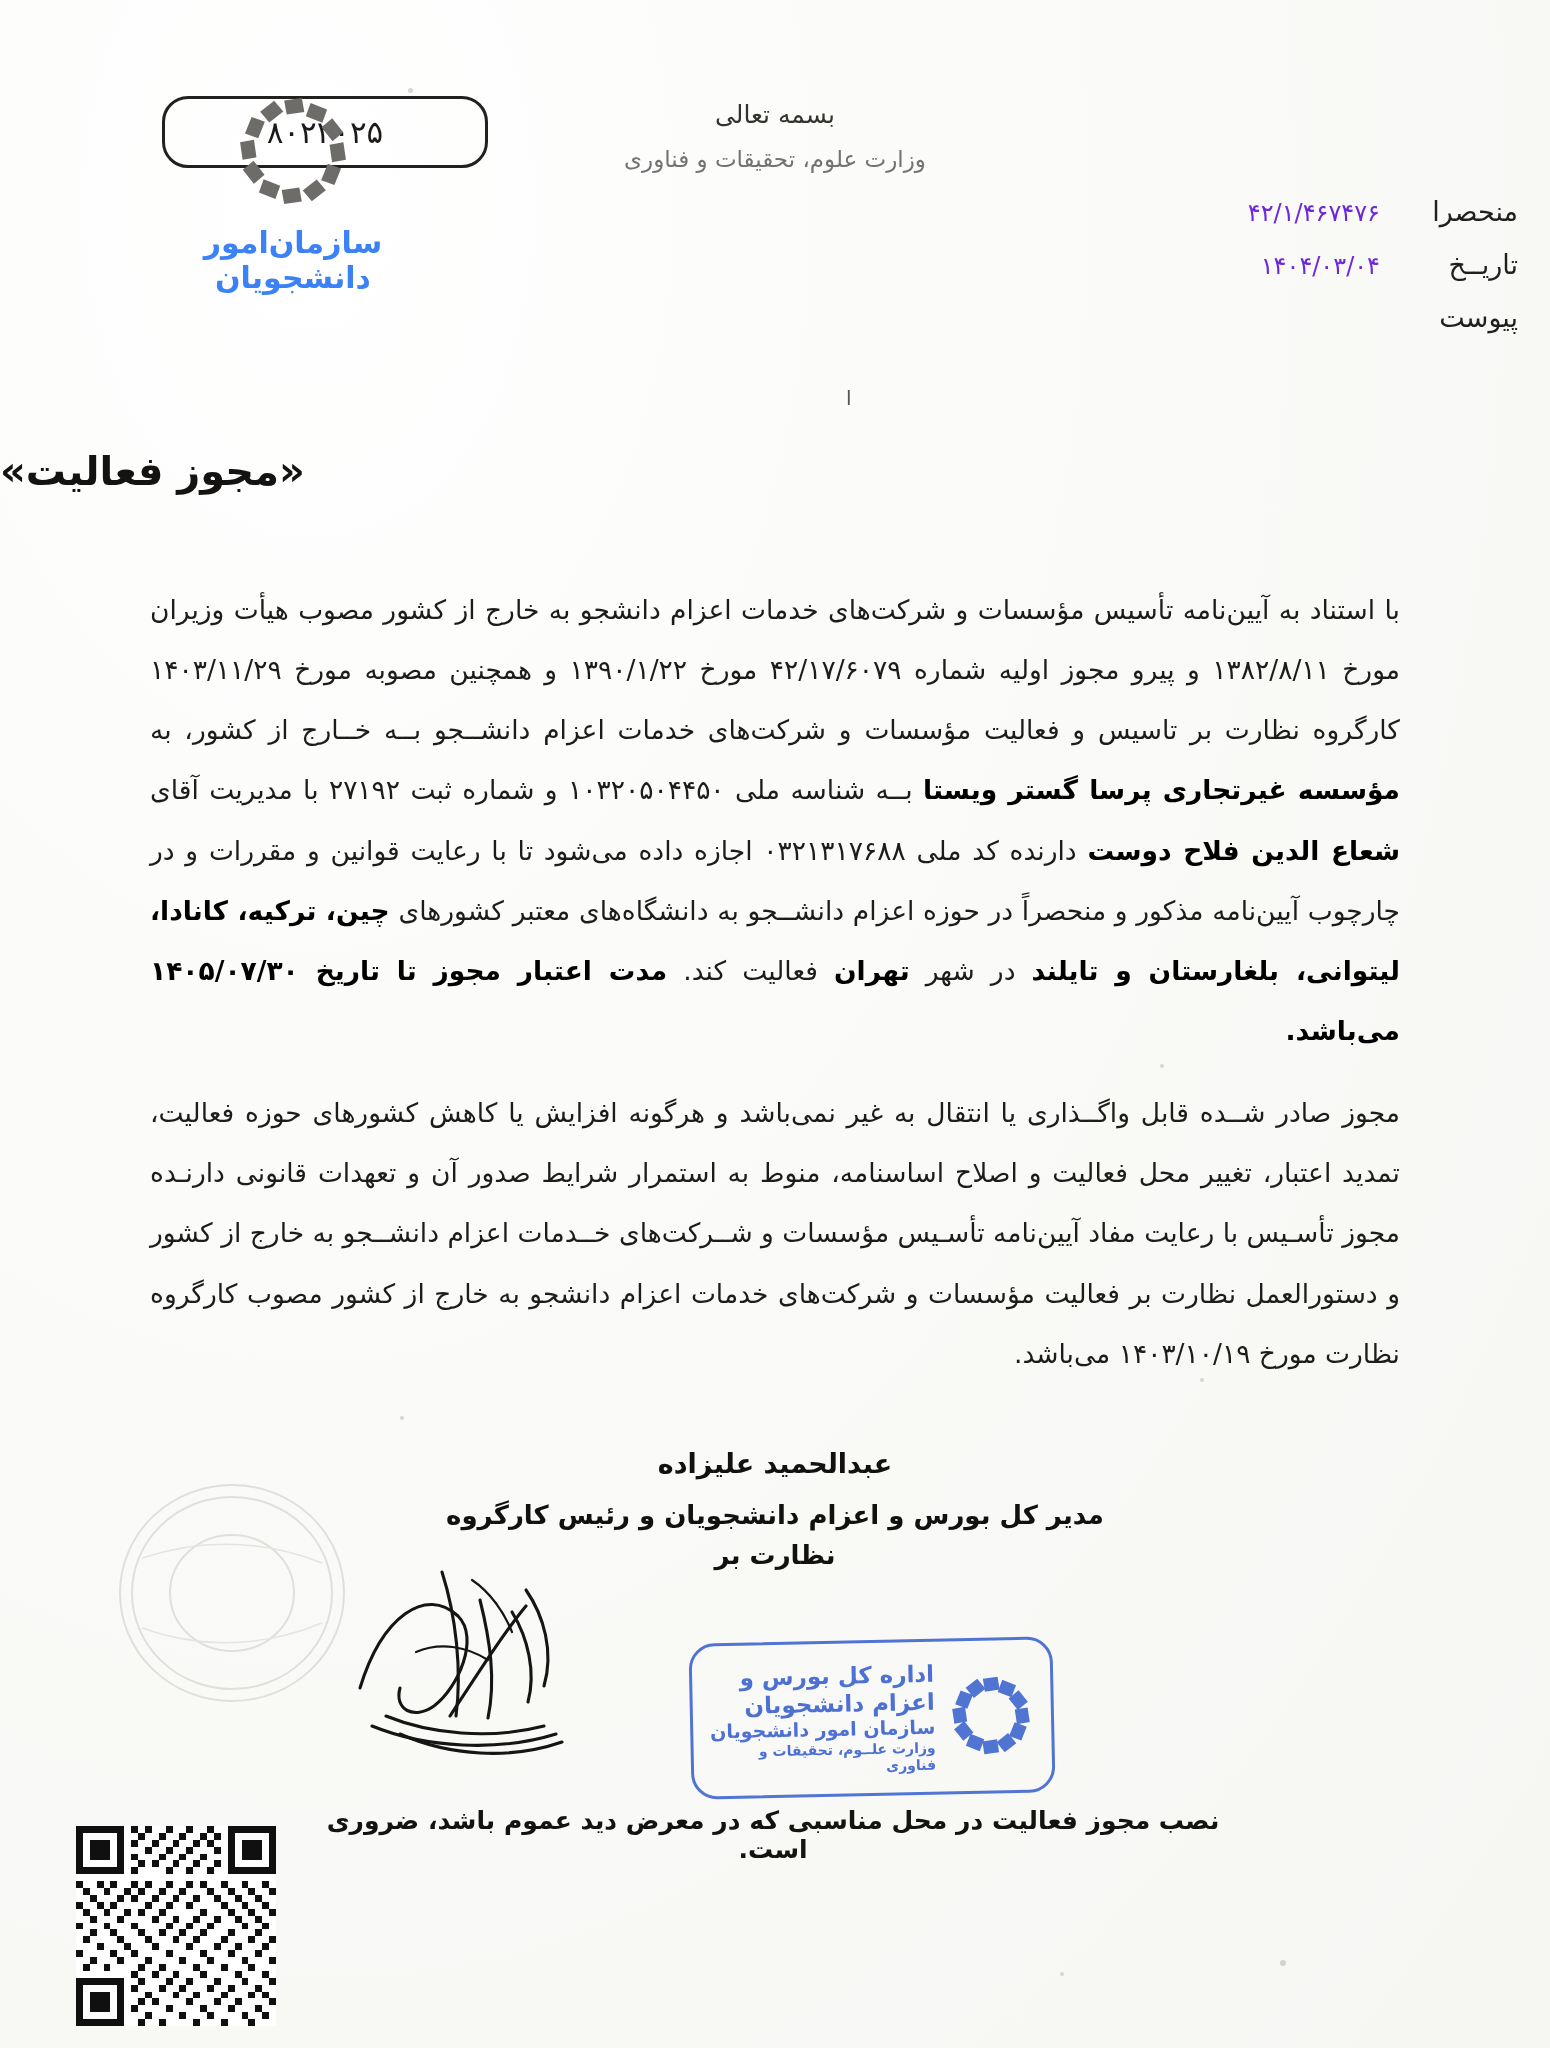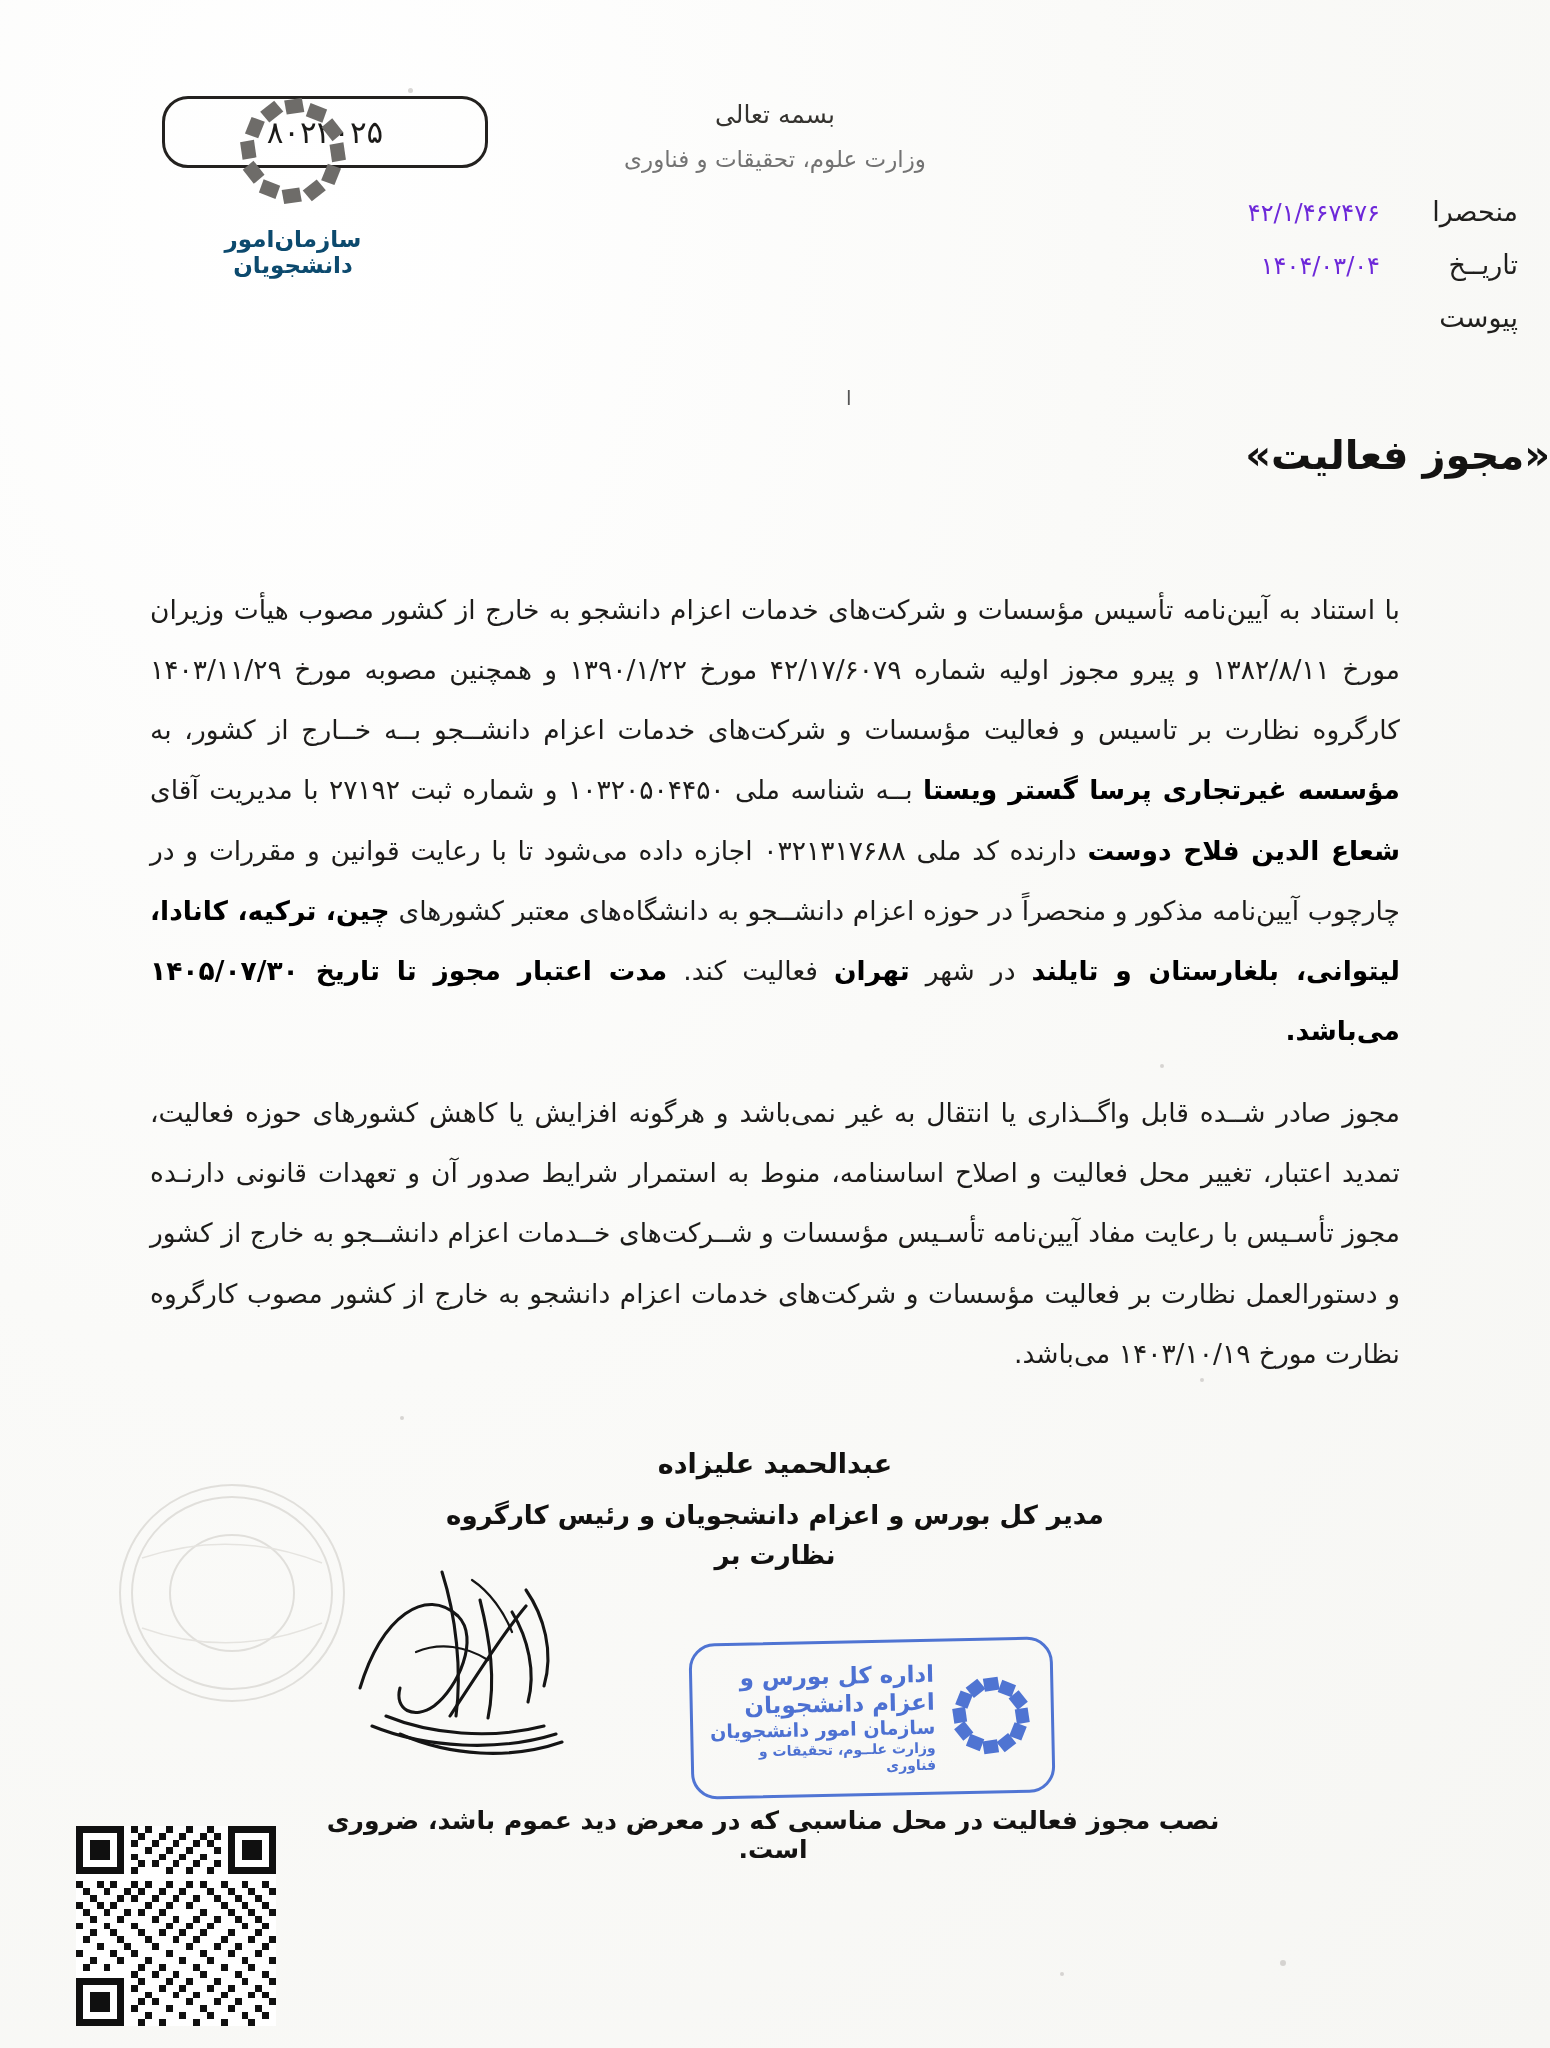--- a/index.html
+++ b/index.html
@@ -121,43 +121,43 @@
     width: 230px;
     text-align: center;
   }
   .logo-mark {
     width: 126px;
     height: 126px;
     margin: 0 auto;
   }
   .logo-title {
     margin-top: 12px;
-    font-size: 23px;
+    font-size: 30px;
     font-weight: bold;
-    color: #0c4a6e;
+    color: #3b82f6;
     line-height: 1.15;
     letter-spacing: -0.5px;
   }
   .logo-title span { display: block; }
 
   .tiny-mark {
     position: absolute;
     top: 386px;
     left: 846px;
     font-size: 20px;
     color: #555;
   }
 
   
   .doc-title {
     position: absolute;
-    top: 432px;
+    top: 448px;
     left: 0;
     right: 0;
-    text-align: right;
+    text-align: left;
     font-size: 40px;
     font-weight: bold;
     color: #141312;
     letter-spacing: 0.5px;
   }
 
   
   .body-block {
     position: absolute;
     top: 580px;

